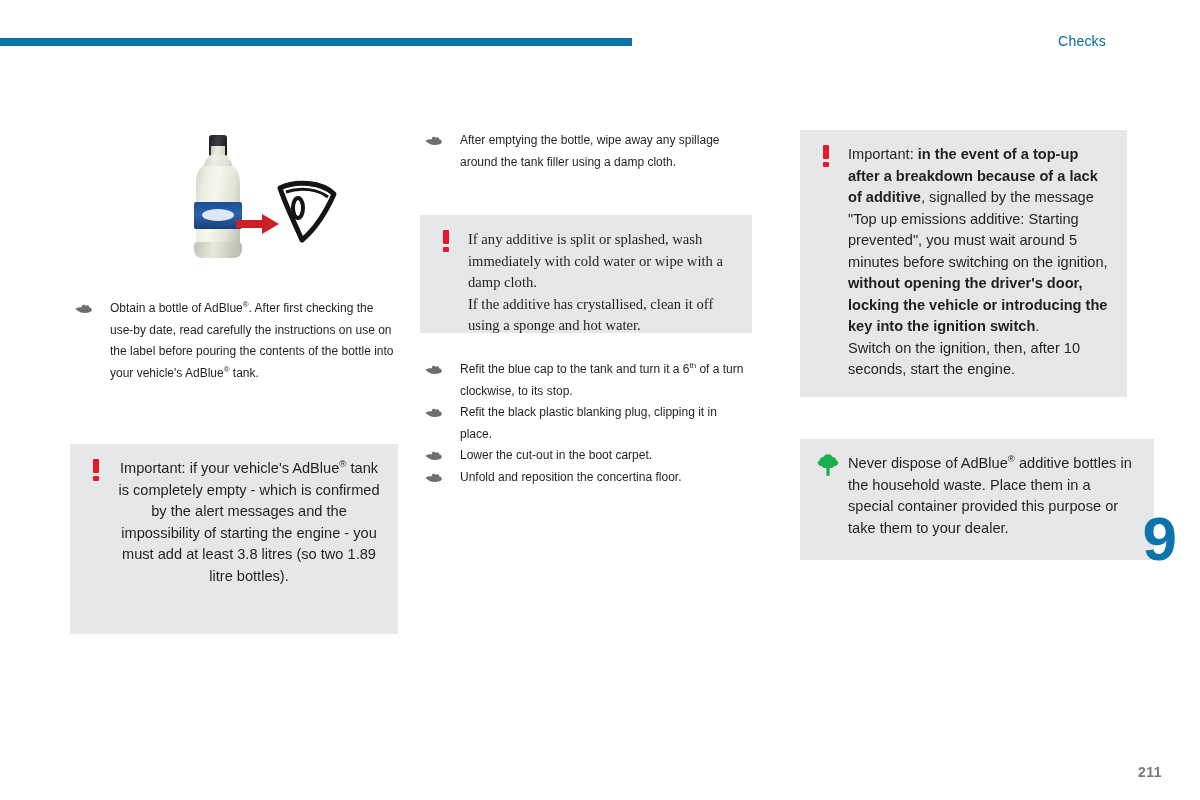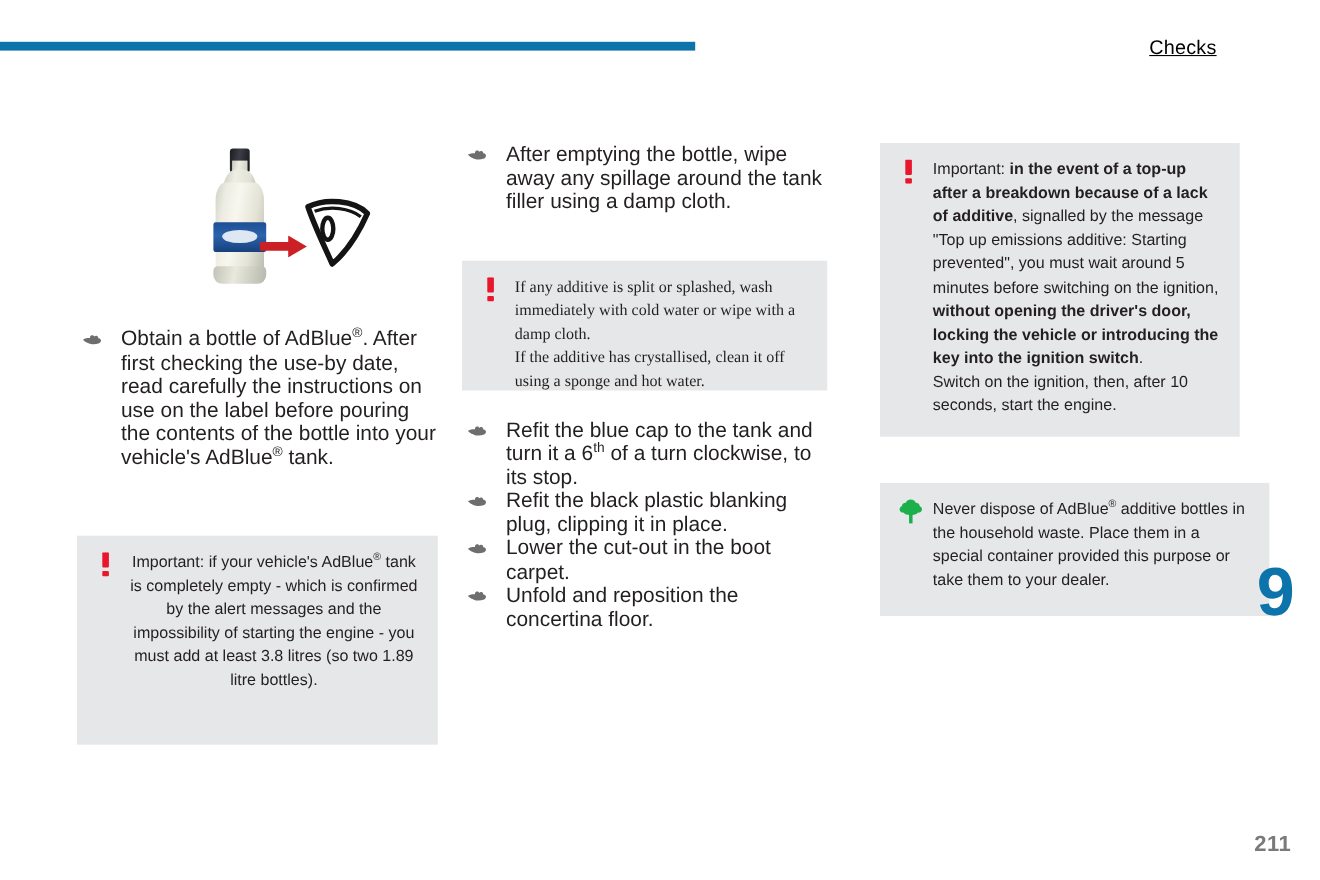--- a/index.html
+++ b/index.html
@@ -24,25 +24,24 @@
     left: 0;
     top: 38px;
     width: 632px;
     height: 8px;
     background: #0d74ab;
   }
   .header-title {
     position: absolute;
     right: 94px;
     top: 33px;
-    font-size: 18px;
-    color: #000000;
+    font-size: 14px;
+    color: #0369a1;
     letter-spacing: 0.2px;
     white-space: nowrap;
-    text-decoration: underline;
   }
 
   
   .col {
     position: absolute;
     top: 130px;
   }
   .col-1 { left: 70px;  width: 328px; }
   .col-2 { left: 420px; width: 332px; }
   .col-3 { left: 780px; width: 327px; padding-left: 20px; }
@@ -144,21 +143,21 @@
 
   
   ul.bullets {
     list-style: none;
     margin: 0;
     padding: 0;
   }
   ul.bullets li {
     position: relative;
     padding-left: 40px;
-    font-size: 19px;
+    font-size: 12px;
     line-height: 21.5px;
     color: #231f20;
     margin-bottom: 0;
   }
   ul.bullets li + li { margin-top: 0px; }
   .hand-icon {
     position: absolute;
     left: 5px;
     top: 2px;
     width: 20px;
@@ -212,23 +211,23 @@
     right: 24px;
     top: 508px;
     font-size: 62px;
     font-weight: bold;
     color: #0d74ab;
     letter-spacing: -1px;
     line-height: 1;
   }
   .page-number {
     position: absolute;
-    right: 26px;
+    right: 38px;
     bottom: 20px;
-    font-size: 20px;
+    font-size: 14px;
     font-weight: bold;
     color: #7a7a7d;
     letter-spacing: 0.5px;
   }
 </style>
 </head>
 <body>
 
 <div class="header-bar"></div>
 <div class="header-title">Checks</div>

